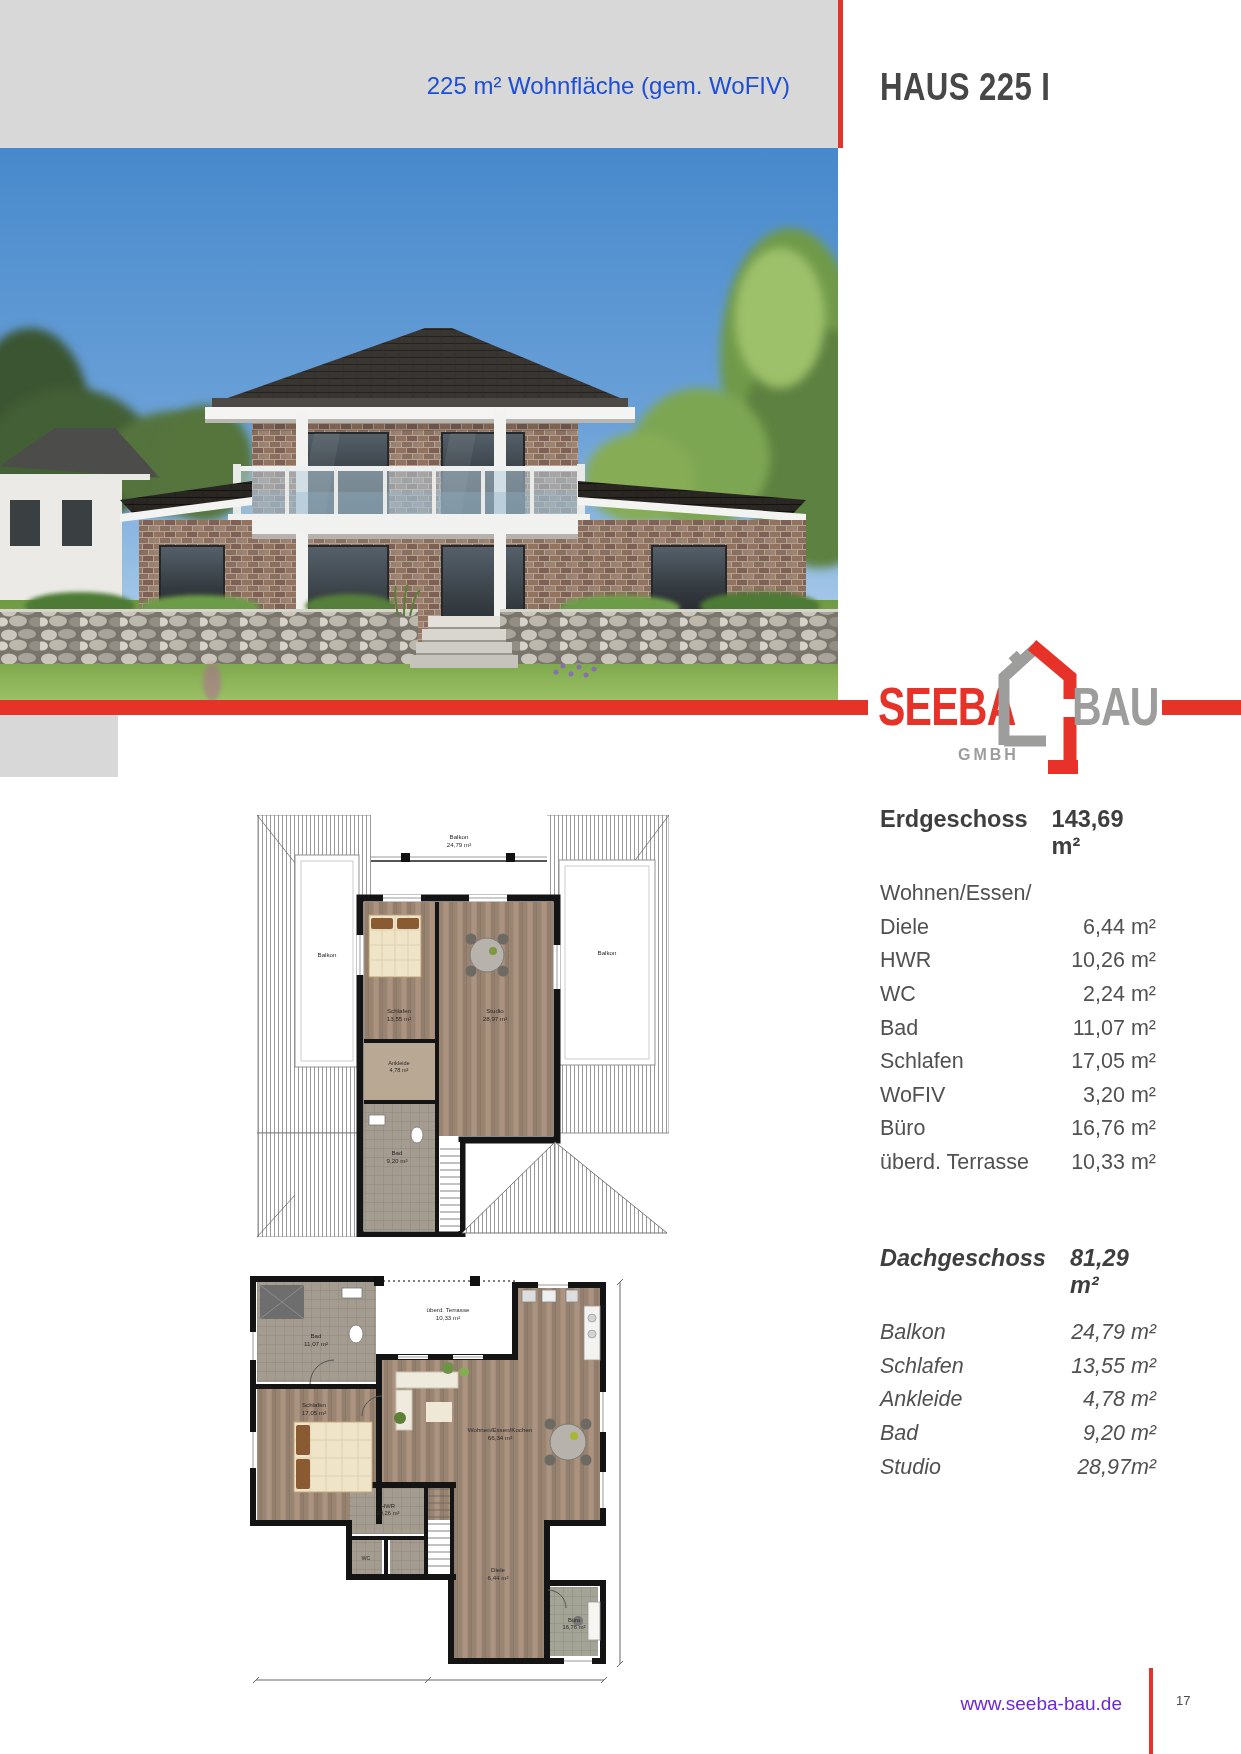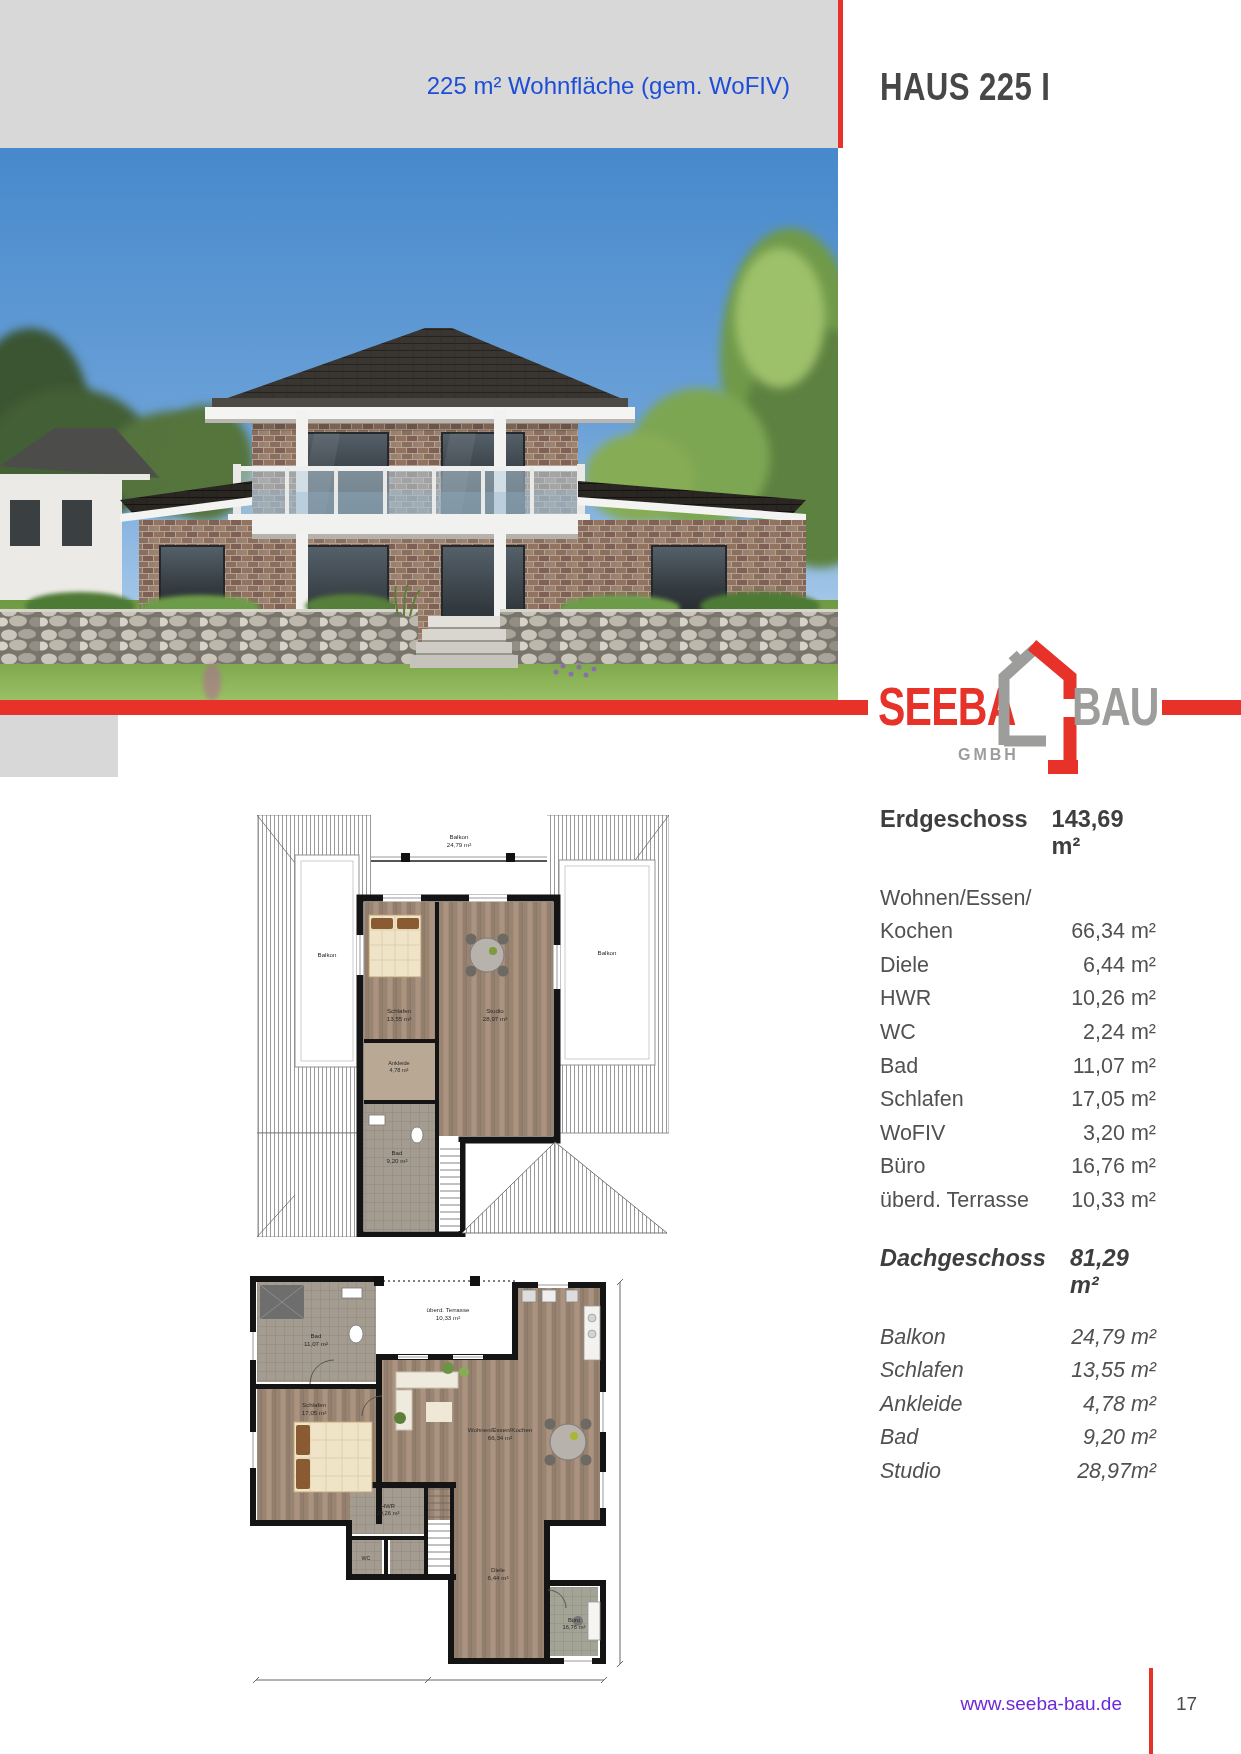--- a/index.html
+++ b/index.html
@@ -21,25 +21,25 @@
               transform:scaleX(.76);transform-origin:0 0;letter-spacing:-1px;line-height:54px;}
   #logo-bau{left:1072px;top:679px;font-size:54px;font-weight:bold;color:var(--logo_gray,#9d9d9c);
             transform:scaleX(.76);transform-origin:0 0;letter-spacing:-1px;line-height:54px;}
   #logo-gmbh{left:958px;top:746px;font-size:16px;font-weight:bold;color:var(--logo_gray,#9d9d9c);letter-spacing:3px;}
   
   .ftable{width:276px;color:#515151;}
   #ftable-eg{left:880px;top:806px;}
   #ftable-dg{left:880px;top:1245px;font-style:italic;}
   .ttitle{display:flex;justify-content:space-between;font-size:23.5px;font-weight:bold;
           color:#3e3e3e;margin-bottom:17px;gap:24px;}
-  .trow{display:flex;justify-content:space-between;height:33.6px;align-items:flex-end;font-size:21.5px;}
+  .trow{display:flex;justify-content:space-between;height:33.6px;align-items:center;font-size:21.5px;}
   
   #footer-url{left:880px;top:1693px;width:242px;text-align:right;font-size:19px;color:#6d28d9;}
   #footer-line{left:1149px;top:1668px;width:4px;height:86px;background:var(--red,#e63229);}
-  #footer-page{left:1176px;top:1693px;font-size:19px;color:#4c4c4c;}
+  #footer-page{left:1176px;top:1693px;font-size:13px;color:#4c4c4c;}
   svg text{font-family:"Liberation Sans","DejaVu Sans",sans-serif;}
 </style>
 </head>
 <body>
 
 <div id="page">
 
   <div class="abs" id="header-gray"></div>
   <div class="abs" id="header-note">225 m² Wohnfläche (gem. WoFIV)</div>
   <div class="abs" id="red-divider"></div>
@@ -476,24 +476,20 @@
     <div class="ttitle">
       <span>Erdgeschoss</span>
       <span>143,69 m²</span>
     </div>
     <div>
         <div class="trow">
           <span class="tlabel">Wohnen/Essen/</span>
           <span class="tvalue"></span>
         </div>
         <div class="trow">
-          <span class="tlabel">Kochen</span>
-          <span class="tvalue">66,34 m²</span>
-        </div>
-        <div class="trow">
           <span class="tlabel">Diele</span>
           <span class="tvalue">6,44 m²</span>
         </div>
         <div class="trow">
           <span class="tlabel">HWR</span>
           <span class="tvalue">10,26 m²</span>
         </div>
         <div class="trow">
           <span class="tlabel">WC</span>
           <span class="tvalue">2,24 m²</span>

